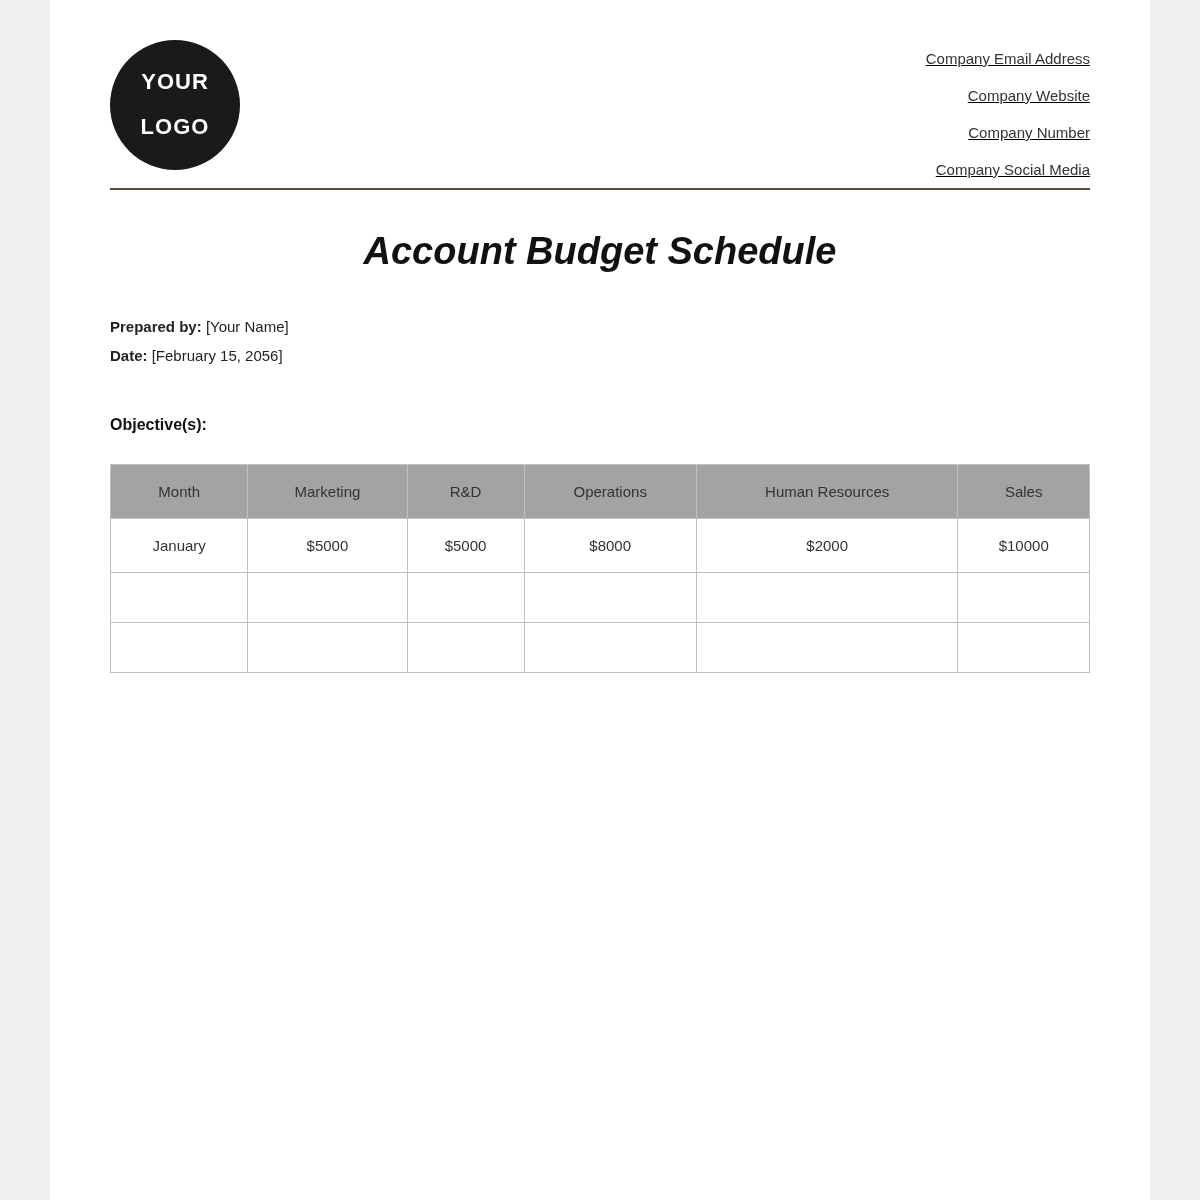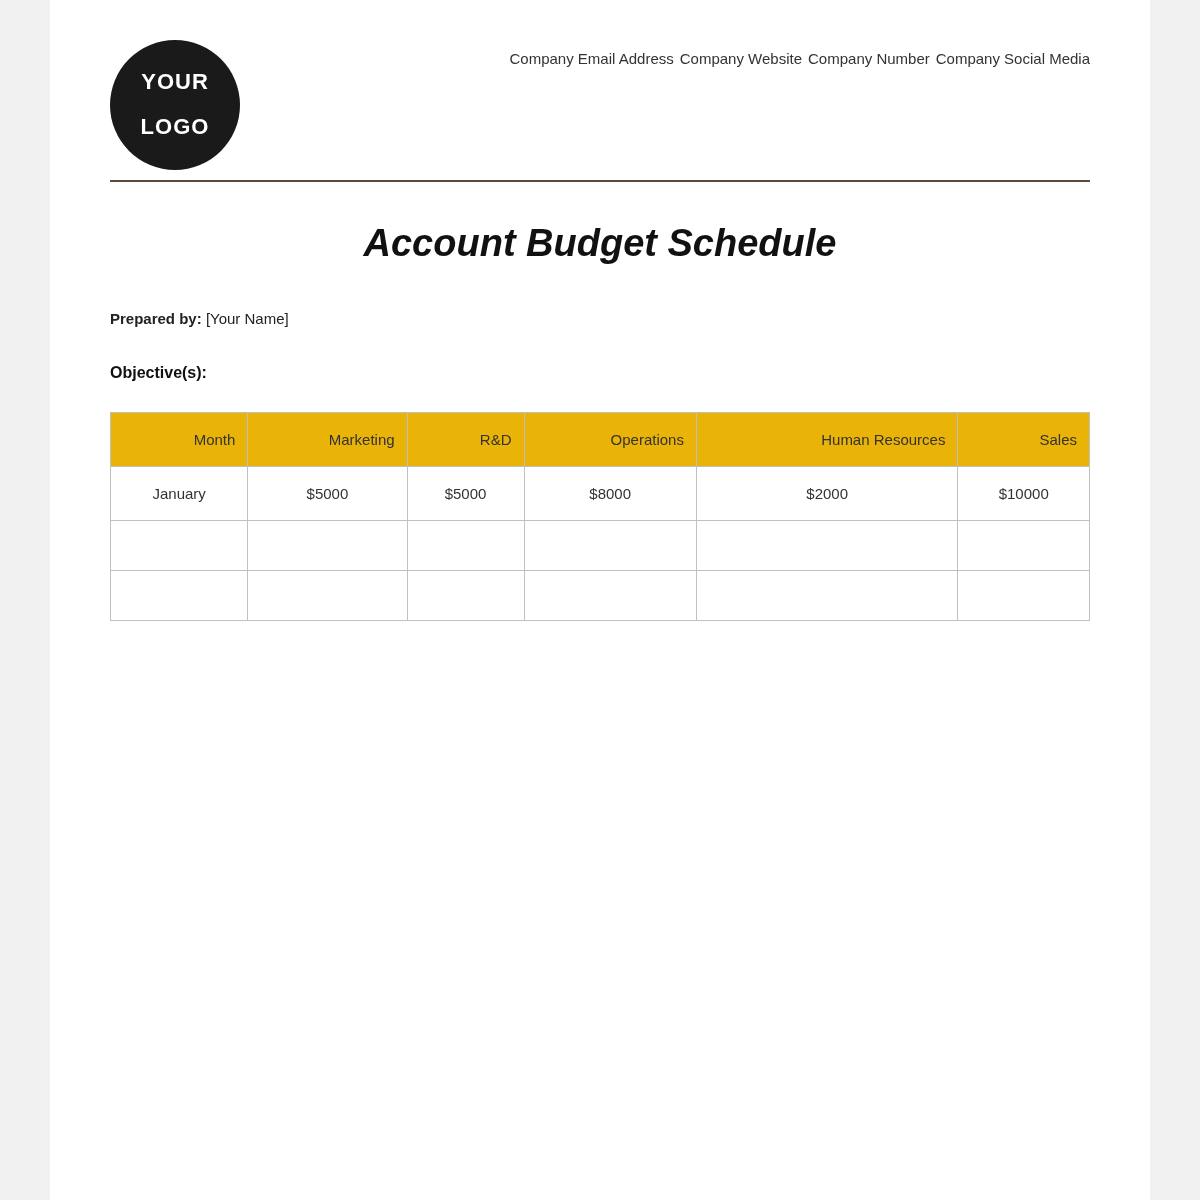--- a/index.html
+++ b/index.html
@@ -47,22 +47,24 @@
       font-weight: bold;
       letter-spacing: 1px;
       line-height: 1.3;
       text-align: center;
       gap: 16px;
     }
 
     .company-info {
       text-align: right;
       display: flex;
-      gap: 6px;
+      flex-direction: column;
+      gap: 20px;
       padding-top: 10px;
+      text-decoration: underline;
     }
 
     .company-info-item {
       font-size: 15px;
       color: #333;
     }
 
     .divider {
       border: none;
       border-top: 2px solid #5a4a3a;
@@ -78,21 +80,21 @@
     .main-title {
       font-size: 38px;
       font-weight: 900;
       color: #111;
       font-family: Arial, sans-serif;
       font-style: italic;
     }
 
     
     .meta-info {
-      margin-bottom: 30px;
+      margin-bottom: 46px;
       line-height: 1.9;
     }
 
     .meta-info p {
       font-size: 15px;
       color: #222;
     }
 
     .meta-info strong {
       font-weight: bold;
@@ -140,23 +142,22 @@
     .budget-table td {
       border: 1px solid #c0c0c0;
       padding: 18px 12px;
       text-align: center;
       font-size: 15px;
       color: #333;
     }
 
     .budget-table th {
       font-weight: normal;
-      background: #eab308;
+      background: #a3a3a3;
       vertical-align: middle;
-      text-align: right;
     }
 
     .budget-table td {
       font-weight: normal;
     }
 
     .budget-table .empty-row td {
       height: 50px;
     }
   </style>
@@ -181,20 +182,24 @@
   <hr class="divider">
 
   <div class="title-section">
     <h1 class="main-title">Account Budget Schedule</h1>
   </div>
 
   <div class="meta-info">
     <p>
       <strong>Prepared by:</strong>
       <span>[Your Name]</span>
+    </p>
+    <p>
+      <strong>Date:</strong>
+      <span>[February 15, 2056]</span>
     </p>
   </div>
 
   <div class="objectives-section">
     <p class="objectives-title">Objective(s):</p>
   </div>
 
   <table class="budget-table">
     <thead>
       <tr>

